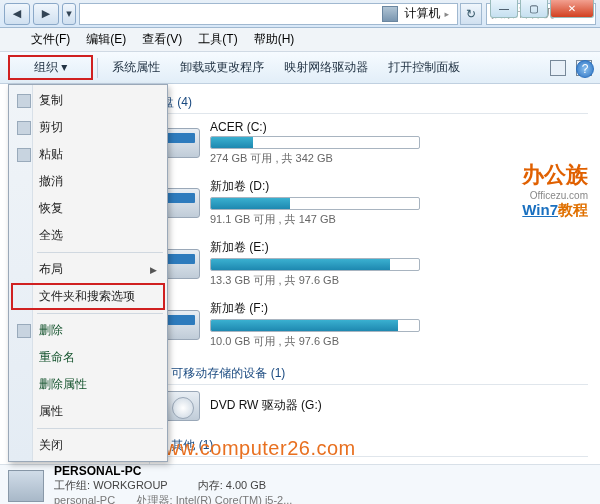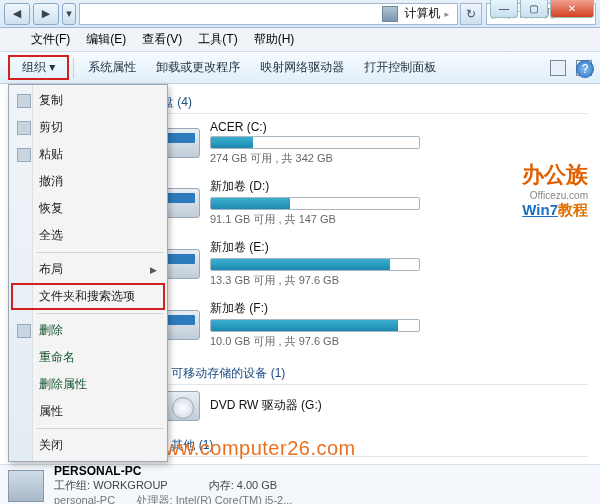--- a/index.html
+++ b/index.html
@@ -20,21 +20,21 @@
 .win-btn.close { background: linear-gradient(#f2a090,#d24020); color:#fff; width: 44px; }
 .help-circ { position:absolute; right:6px; top:60px; width:18px;height:18px;border-radius:50%;background:radial-gradient(#8ac0f0,#2a70c0);color:#fff;font-size:12px;display:flex;align-items:center;justify-content:center;border:1px solid #2a70c0; }
 
 
 .menubar { height: 24px; background: #f0f4f8; display: flex; align-items: center; padding: 0 23px; font-size: 12px; border-bottom: 1px solid #d0dae4; }
 .menu-item { padding: 2px 8px; }
 
 
 .toolbar { height: 32px; background: linear-gradient(#f6fbff,#e2eef8); display: flex; align-items: center; padding: 0 8px; font-size: 12px; border-bottom: 1px solid #c0d0e0; }
 .tool-btn { padding: 4px 10px; color: #234; }
-.tool-btn.hi { border: 2px solid #d02020; padding: 2px 12px; }
+.tool-btn.hi { border: 2px solid #d02020; padding: 2px 24px; }
 .tool-sep { width: 1px; height: 20px; background: #c0d0e0; margin: 0 4px; }
 .tool-right { margin-left: auto; display: flex; gap: 10px; }
 .small-icon { width: 16px; height: 16px; border: 1px solid #789; background: #e8f0f8; }
 
 
 .body-area { display: flex; height: 380px; }
 .sidebar { width: 150px; border-right: 1px solid #e0e6ec; padding: 6px 4px; font-size: 12px; position: relative; }
 .sb-item { display: flex; align-items: center; padding: 3px 6px; gap: 6px; color: #333; }
 .sb-icon { width: 16px; height: 14px; background: linear-gradient(#b0bcc8,#8a98a8); border: 1px solid #7a8898; border-radius: 2px; }
 
@@ -47,21 +47,21 @@
 .drive-name { margin-bottom: 2px; color:#111; }
 .bar-bg { width: 210px; height: 13px; background: #fff; border: 1px solid #a8b4c0; border-radius: 2px; overflow: hidden; margin-bottom: 2px; }
 .bar-fill { height: 100%; background: linear-gradient(#3ab0d0,#1e88b0); }
 .drive-sub { color: #666; font-size: 11px; }
 .dvd-icon { width: 38px; height: 30px; background: linear-gradient(#e8eef4,#c0ccd8); border: 1px solid #9aa8b8; border-radius: 3px; position:relative;}
 .dvd-icon::after{content:"";position:absolute;left:9px;top:5px;width:20px;height:20px;border-radius:50%;background:radial-gradient(#fff,#c8d4e0);border:1px solid #9aa8b8;}
 
 
 .statusbar { height: 42px; border-top: 1px solid #d8e0e8; background: #f4f8fc; display: flex; align-items: center; padding: 4px 8px; font-size: 12px; }
 .pc-icon { width: 36px; height: 32px; background: linear-gradient(#d0dce8,#a8b8c8); border: 1px solid #8898a8; margin-right: 10px; }
-.status-cols { display:flex; gap: 41px; font-size:11px; color:#444; }
+.status-cols { display:flex; gap: 30px; font-size:11px; color:#444; }
 
 
 .dropdown { position: absolute; top: 84px; left: 8px; width: 160px; background: #f4f4f4; border: 1px solid #9aa8b8; box-shadow: 2px 3px 6px rgba(0,0,0,.25); font-size: 12px; z-index: 10; padding: 2px; }
 .dd-item { display: flex; align-items: center; padding: 5px 8px 5px 28px; position: relative; color: #222; }
 .dd-item.disabled { color: #14532d; }
 .dd-sep { height: 1px; background: #d0d8e0; margin: 3px 2px 3px 26px; }
 .dd-icon { position: absolute; left: 6px; width: 14px; height: 14px; }
 .dd-arrow { margin-left: auto; font-size: 9px; color:#555; }
 .dd-item.hi { border: 2px solid #d02020; padding: 3px 6px 3px 26px; }
 .dd-iconstrip { position:absolute; left:0; top:0; bottom:0; width:24px; background:linear-gradient(#f0f4f8,#e4ecf4); border-right:1px solid #d8e0e8; }

